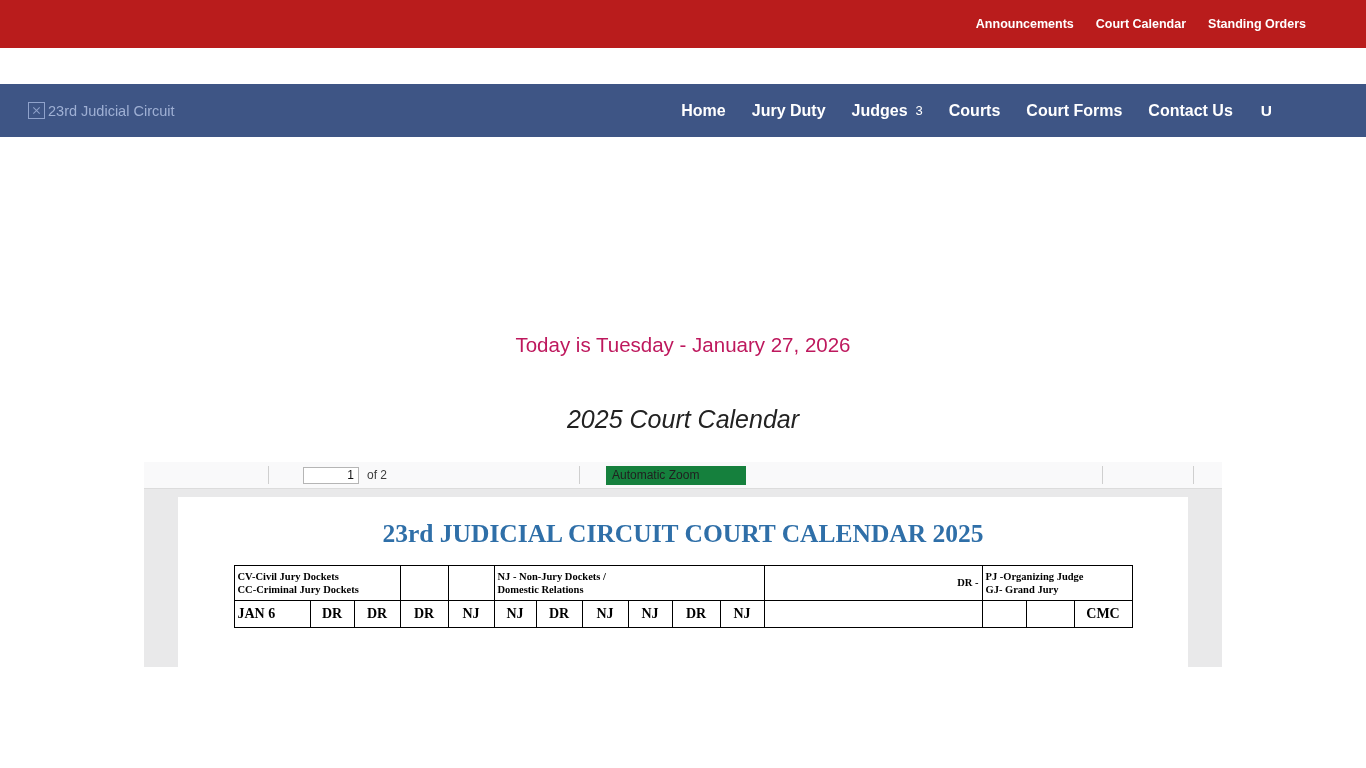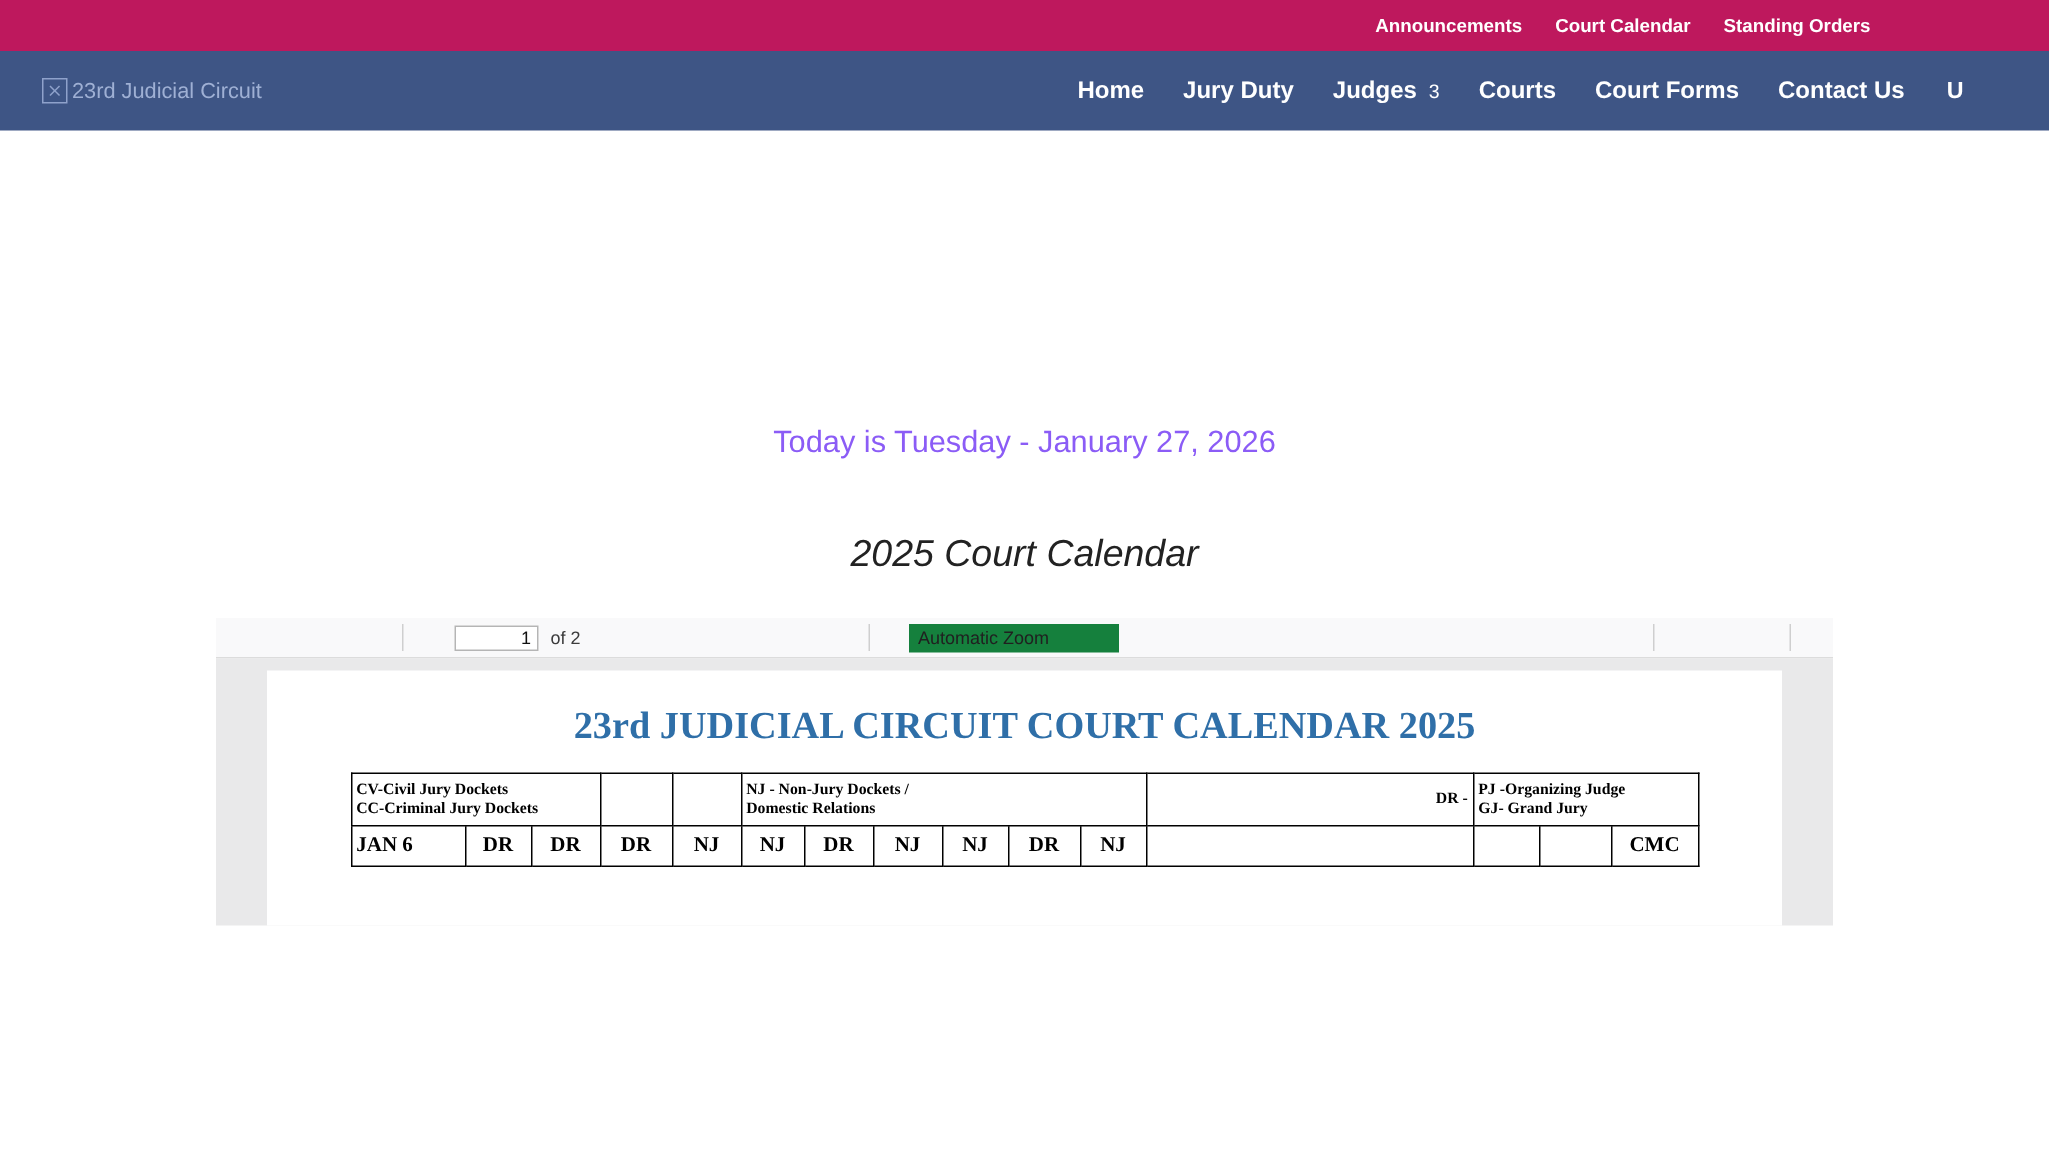--- a/index.html
+++ b/index.html
@@ -7,46 +7,47 @@
     padding: 0;
     width: 1366px;
     height: 768px;
     overflow: hidden;
     background: #ffffff;
     font-family: "Liberation Sans", sans-serif;
   }
 
   
   .topbar {
-    height: 34px;
-    background: #be185d;
+    height: 48px;
+    background: #b91c1c;
     display: flex;
     align-items: center;
     justify-content: flex-end;
-    padding-right: 119px;
+    padding-right: 60px;
     box-sizing: border-box;
   }
   .topbar a {
     color: #ffffff;
     font-size: 12.5px;
     font-weight: bold;
     text-decoration: none;
     margin-left: 22px;
     white-space: nowrap;
   }
 
   
   .navbar {
     height: 53px;
     background: #3e5585;
     display: flex;
     align-items: center;
     box-sizing: border-box;
-    padding: 0 57px 0 28px;
+    padding: 0 94px 0 28px;
     justify-content: space-between;
+    margin-top: 36px;
   }
   .logo-broken {
     display: flex;
     align-items: center;
     color: #9fb0d4;
     font-size: 14.5px;
     white-space: nowrap;
   }
   .broken-img-icon {
     display: inline-block;
@@ -119,21 +120,21 @@
   .clipart-broken .broken-img-icon {
     border-color: #999999;
     margin-right: 30px;
   }
   .clipart-broken .broken-img-icon::before,
   .clipart-broken .broken-img-icon::after { background: #999999; }
 
   .today-line {
     margin-top: 196px;
     font-size: 20.5px;
-    color: #8b5cf6;
+    color: #be185d;
   }
 
   .calendar-link {
     margin-top: 40px;
     font-size: 27px;
     font-weight: bold;
     color: #111111;
     text-decoration: underline;
     display: inline-block;
   }

